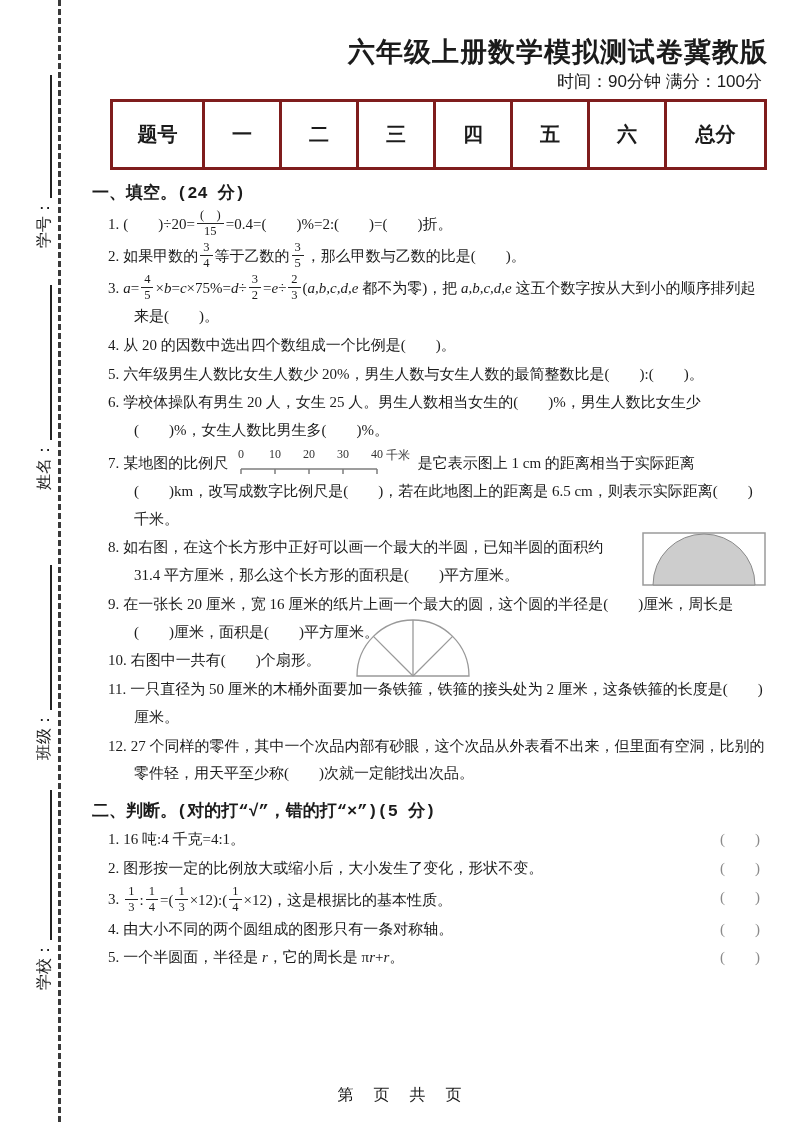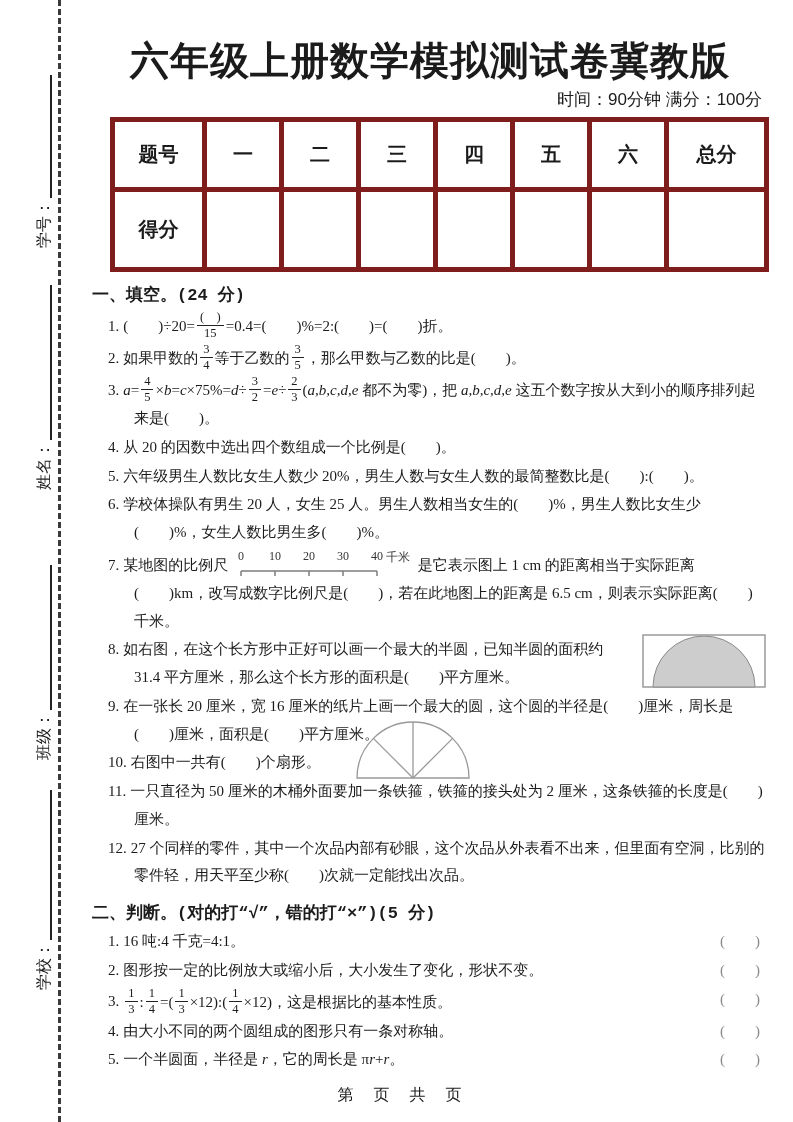--- a/index.html
+++ b/index.html
@@ -18,42 +18,42 @@
     transform:rotate(-90deg); transform-origin:left top;
     display:flex; align-items:flex-end;
     font-size:16px; white-space:nowrap;
   }
   .side-field .fld-label { padding-bottom:1px; }
   .side-field .fld-line { flex:1; border-bottom:2px solid #222; margin-bottom:4px; margin-left:2px; }
 
   .content { position:absolute; left:92px; top:0; width:676px; }
 
   .title {
-    margin-top:34px; text-align:center;
+    margin-top:34px; text-align:right;
     font-family:"Liberation Sans","DejaVu Sans",sans-serif;
-    font-weight:bold; font-size:39px; letter-spacing:1px;
+    font-weight:bold; font-size:27px; letter-spacing:1px;
   }
   .subtitle {
     margin-top:14px; text-align:center;
     font-family:"Liberation Sans","DejaVu Sans",sans-serif;
     font-weight:bold; font-size:31px;
   }
   .meta {
     text-align:right; padding-right:6px;
     font-family:"Liberation Sans","DejaVu Sans",sans-serif;
     font-size:17px;
   }
 
   table.score {
     margin:6px 0 0 18px; border-collapse:collapse;
     width:654px; table-layout:fixed;
     border:2px solid #000;
     font-size:20px; font-weight:bold; text-align:center;
   }
-  table.score td { border:5px solid #7f1d1d; height:33px; padding:16px; }
+  table.score td { border:3px solid #7f1d1d; height:33px; padding:16px; }
   table.score tr.score-row td { height:43px; }
   table.score col.c0 { width:92px; }
   table.score col.cn { width:77px; }
   table.score col.cl { width:100px; }
 
   .section { margin-top:11px; }
   .sec-heading {
     font-family:Liberation Mono, monospace;
     font-weight:bold; font-size:17px; margin-bottom:4px;
   }
@@ -127,30 +127,20 @@
       <tbody>
           <tr>
         <td>题号</td>
         <td>一</td>
         <td>二</td>
         <td>三</td>
         <td>四</td>
         <td>五</td>
         <td>六</td>
         <td>总分</td>
-      </tr>
-      <tr class="score-row">
-        <td>得分</td>
-        <td></td>
-        <td></td>
-        <td></td>
-        <td></td>
-        <td></td>
-        <td></td>
-        <td></td>
       </tr>
     </tbody>
       </table>
 
     <div class="section">
       <div class="sec-heading">一、填空。(24 分)</div>
       <div class="items">
           <div class="q"><span class="qnum">1.</span>(　　)÷20=<span class="fr"><span class="n">(　)</span><span class="d">15</span></span>=0.4=(　　)%=2:(　　)=(　　)折。</div>
           <div class="q"><span class="qnum">2.</span>如果甲数的<span class="fr"><span class="n">3</span><span class="d">4</span></span>等于乙数的<span class="fr"><span class="n">3</span><span class="d">5</span></span>，那么甲数与乙数的比是(　　)。</div>
           <div class="q"><span class="qnum">3.</span><i>a</i>=<span class="fr"><span class="n">4</span><span class="d">5</span></span>×<i>b</i>=<i>c</i>×75%=<i>d</i>÷<span class="fr"><span class="n">3</span><span class="d">2</span></span>=<i>e</i>÷<span class="fr"><span class="n">2</span><span class="d">3</span></span>(<i>a,b,c,d,e</i> 都不为零)，把 <i>a,b,c,d,e</i> 这五个数字按从大到小的顺序排列起来是(　　)。</div>

